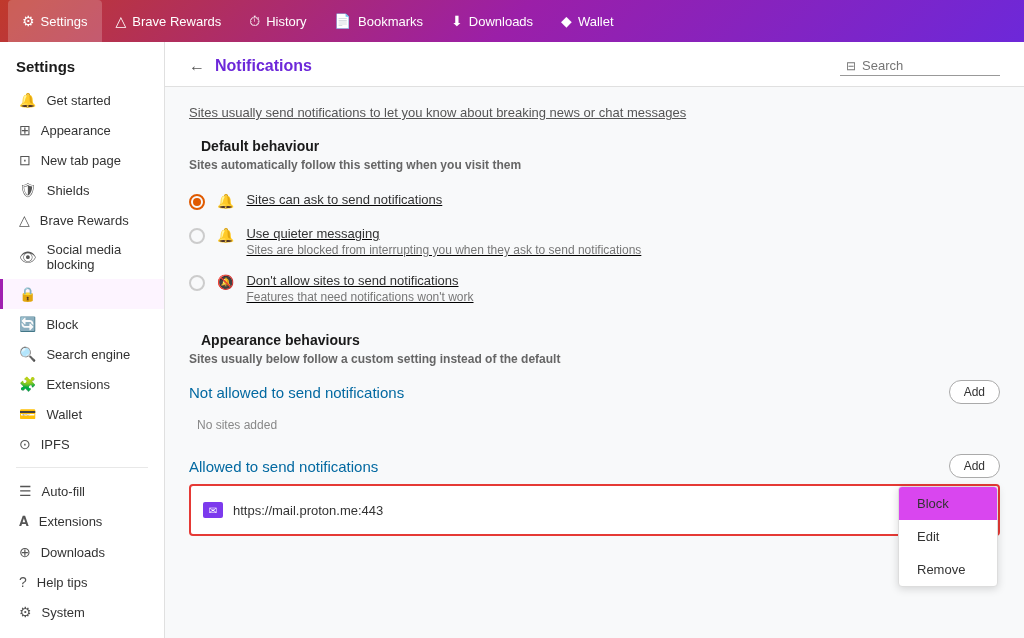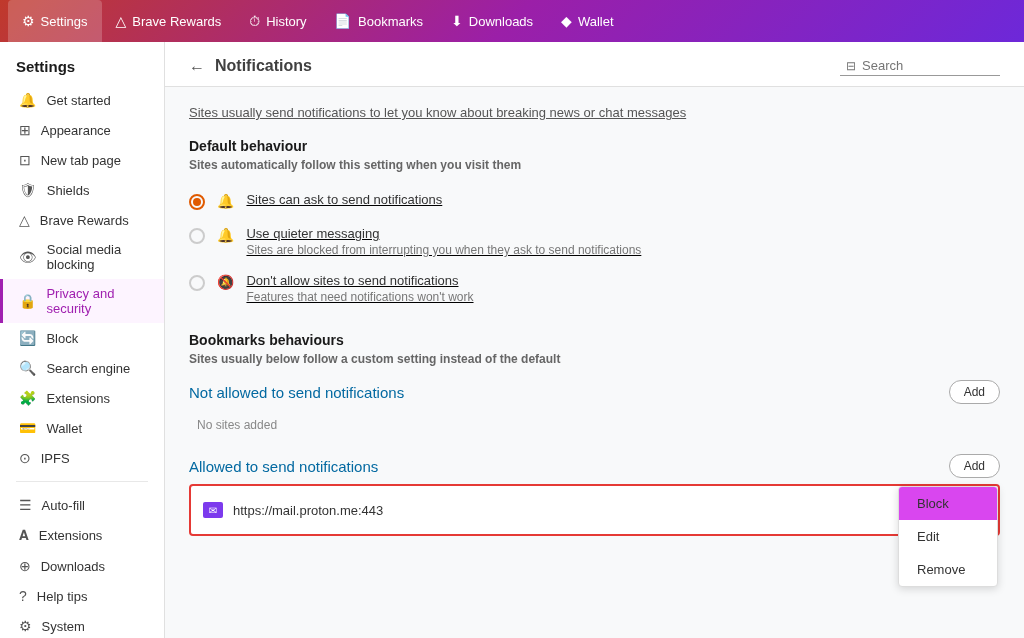--- a/index.html
+++ b/index.html
@@ -93,21 +93,21 @@
       gap: 10px;
     }
     .back-btn {
       cursor: pointer;
       color: #555;
       font-size: 16px;
     }
     .content-title {
       font-size: 16px;
       font-weight: 600;
-      color: #404040;
+      color: #6d28d9;
     }
     .search-box {
       display: flex;
       align-items: center;
       gap: 6px;
       border-bottom: 1px solid #999;
       padding: 2px 6px;
       min-width: 160px;
     }
     .search-icon { color: #777; font-size: 12px; }
@@ -129,20 +129,21 @@
       color: #555;
       font-size: 13px;
       margin-bottom: 18px;
       text-decoration: underline;
     }
     .section-heading {
       font-size: 14px;
       font-weight: 600;
       color: #1a1a1a;
       margin-bottom: 4px;
+      margin-left: 12px;
     }
     .section-subtext {
       font-size: 12px;
       color: #666;
       margin-bottom: 12px;
       font-weight: bold;
     }
 
     
     .radio-option {
@@ -319,21 +320,20 @@
     <div class="sidebar-item">
       <span class="sidebar-item-icon">△</span>
       <span>Brave Rewards</span>
     </div>
     <div class="sidebar-item">
       <span class="sidebar-item-icon">👁</span>
       <span>Social media blocking</span>
     </div>
     <div class="sidebar-item active">
       <span class="sidebar-item-icon" style="color:#e53935;">🔒</span>
-      <span>Privacy and security</span>
     </div>
     <div class="sidebar-item">
       <span class="sidebar-item-icon">🔄</span>
       <span>Block</span>
     </div>
     <div class="sidebar-item">
       <span class="sidebar-item-icon">🔍</span>
       <span>Search engine</span>
     </div>
     <div class="sidebar-item">
@@ -411,21 +411,21 @@
       <div class="radio-option">
         <div class="radio-btn"></div>
         <span class="bell-slash-icon">🔕</span>
         <div class="radio-label">
           <span class="radio-main">Don't allow sites to send notifications</span>
           <span class="radio-sub">Features that need notifications won't work</span>
         </div>
       </div>
 
       <div class="customised-section">
-        <div class="section-heading">Bookmarks behaviours</div>
+        <div class="section-heading">Appearance behaviours</div>
         <div class="section-subtext">Sites usually below follow a custom setting instead of the default</div>
 
         <div class="behaviour-block">
           <div class="behaviour-header">
             <span class="behaviour-label">Not allowed to send notifications</span>
             <button class="add-btn">Add</button>
           </div>
           <div class="no-sites-text">No sites added</div>
         </div>
 

